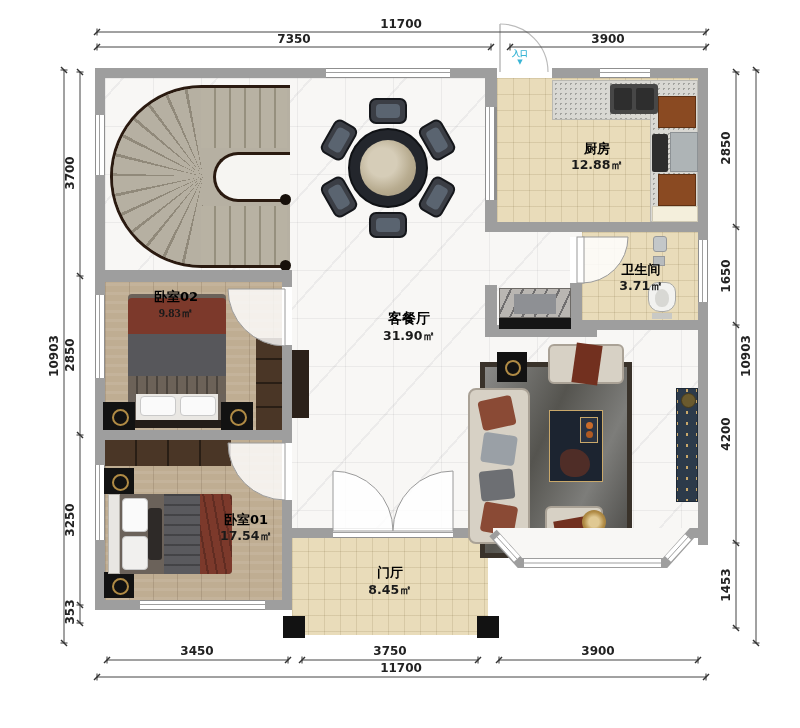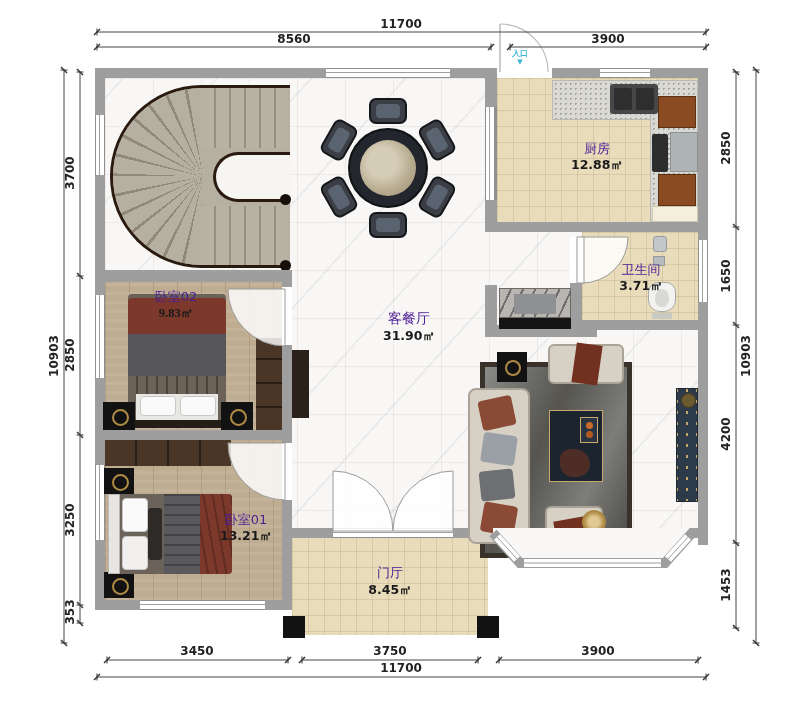--- a/index.html
+++ b/index.html
@@ -23,21 +23,21 @@
       linear-gradient(90deg,rgba(90,70,50,0.18) 1px,transparent 1px),
       repeating-linear-gradient(0deg,rgba(255,255,255,0.08) 0 3px,transparent 3px 9px);
     background-size:24px 100%,auto;}
   .speckle{background-color:#d9d8d3;
     background-image:radial-gradient(rgba(60,60,60,0.35) 1px,transparent 1px);
     background-size:5px 5px;border:1px solid #b9b8b2;box-sizing:border-box;}
   .winH{position:absolute;background:linear-gradient(to bottom,#8f8f8f 0 1px,#fff 1px 4px,#9f9f9f 4px 5px,#fff 5px 9px,#8f8f8f 9px 10px);}
   .winV{position:absolute;background:linear-gradient(to right,#8f8f8f 0 1px,#fff 1px 4px,#9f9f9f 4px 5px,#fff 5px 9px,#8f8f8f 9px 10px);}
   .opening{position:absolute;background:#ffffff;}
   .roomlabel{position:absolute;transform:translate(-50%,-50%);text-align:center;
-    color:#4c1d95;font-weight:normal;font-size:13px;white-space:nowrap;line-height:1;}
+    color:#000000;font-weight:bold;font-size:13px;white-space:nowrap;line-height:1;}
   .arealabel{position:absolute;transform:translate(-50%,-50%);text-align:center;
     color:#1a1a1a;font-weight:bold;font-size:12.5px;white-space:nowrap;line-height:1;}
   .dim{position:absolute;transform:translate(-50%,-50%);color:#222;font-size:12px;
     font-weight:bold;white-space:nowrap;line-height:1;}
   .dimv{position:absolute;transform:translate(-50%,-50%) rotate(-90deg);color:#222;
     font-size:12px;font-weight:bold;white-space:nowrap;line-height:1;}
   .entrylabel{position:absolute;transform:translate(-50%,0);color:#3ab5d5;font-size:8px;
     font-weight:bold;line-height:1;text-align:center;}
   .blackbox{position:absolute;background:#121212;}
   .goldring{position:absolute;border:2px solid #b08b45;border-radius:50%;}
@@ -274,30 +274,30 @@
 
   <div class="roomlabel" style="left:597px;top:148px;">厨房</div>
   <div class="arealabel" style="left:597px;top:165px;">12.88㎡</div>
   <div class="roomlabel" style="left:641px;top:269px;">卫生间</div>
   <div class="arealabel" style="left:641px;top:286px;">3.71㎡</div>
   <div class="roomlabel" style="left:409px;top:318px;font-size:14px;">客餐厅</div>
   <div class="arealabel" style="left:409px;top:336px;">31.90㎡</div>
   <div class="roomlabel" style="left:176px;top:296px;">卧室02</div>
   <div class="arealabel" style="left:176px;top:313px;font-family:Liberation Serif, serif;">9.83㎡</div>
   <div class="roomlabel" style="left:246px;top:519px;">卧室01</div>
-  <div class="arealabel" style="left:246px;top:536px;">13.21㎡</div>
+  <div class="arealabel" style="left:246px;top:536px;">17.54㎡</div>
   <div class="roomlabel" style="left:390px;top:572px;">门厅</div>
   <div class="arealabel" style="left:390px;top:590px;">8.45㎡</div>
   <div class="entrylabel" style="left:520px;top:50px;">
     <span>入口</span><br>
     <span style="font-size:7px;">▼</span>
   </div>
 
   <div class="dim" style="left:401px;top:24px;">11700</div>
-  <div class="dim" style="left:294px;top:39px;">8560</div>
+  <div class="dim" style="left:294px;top:39px;">7350</div>
   <div class="dim" style="left:608px;top:39px;">3900</div>
   <div class="dim" style="left:197px;top:651px;">3450</div>
   <div class="dim" style="left:390px;top:651px;">3750</div>
   <div class="dim" style="left:598px;top:651px;">3900</div>
   <div class="dim" style="left:401px;top:668px;">11700</div>
   <div class="dimv" style="left:54px;top:356px;">10903</div>
   <div class="dimv" style="left:70px;top:173px;">3700</div>
   <div class="dimv" style="left:70px;top:355px;">2850</div>
   <div class="dimv" style="left:70px;top:520px;">3250</div>
   <div class="dimv" style="left:70px;top:612px;">353</div>

